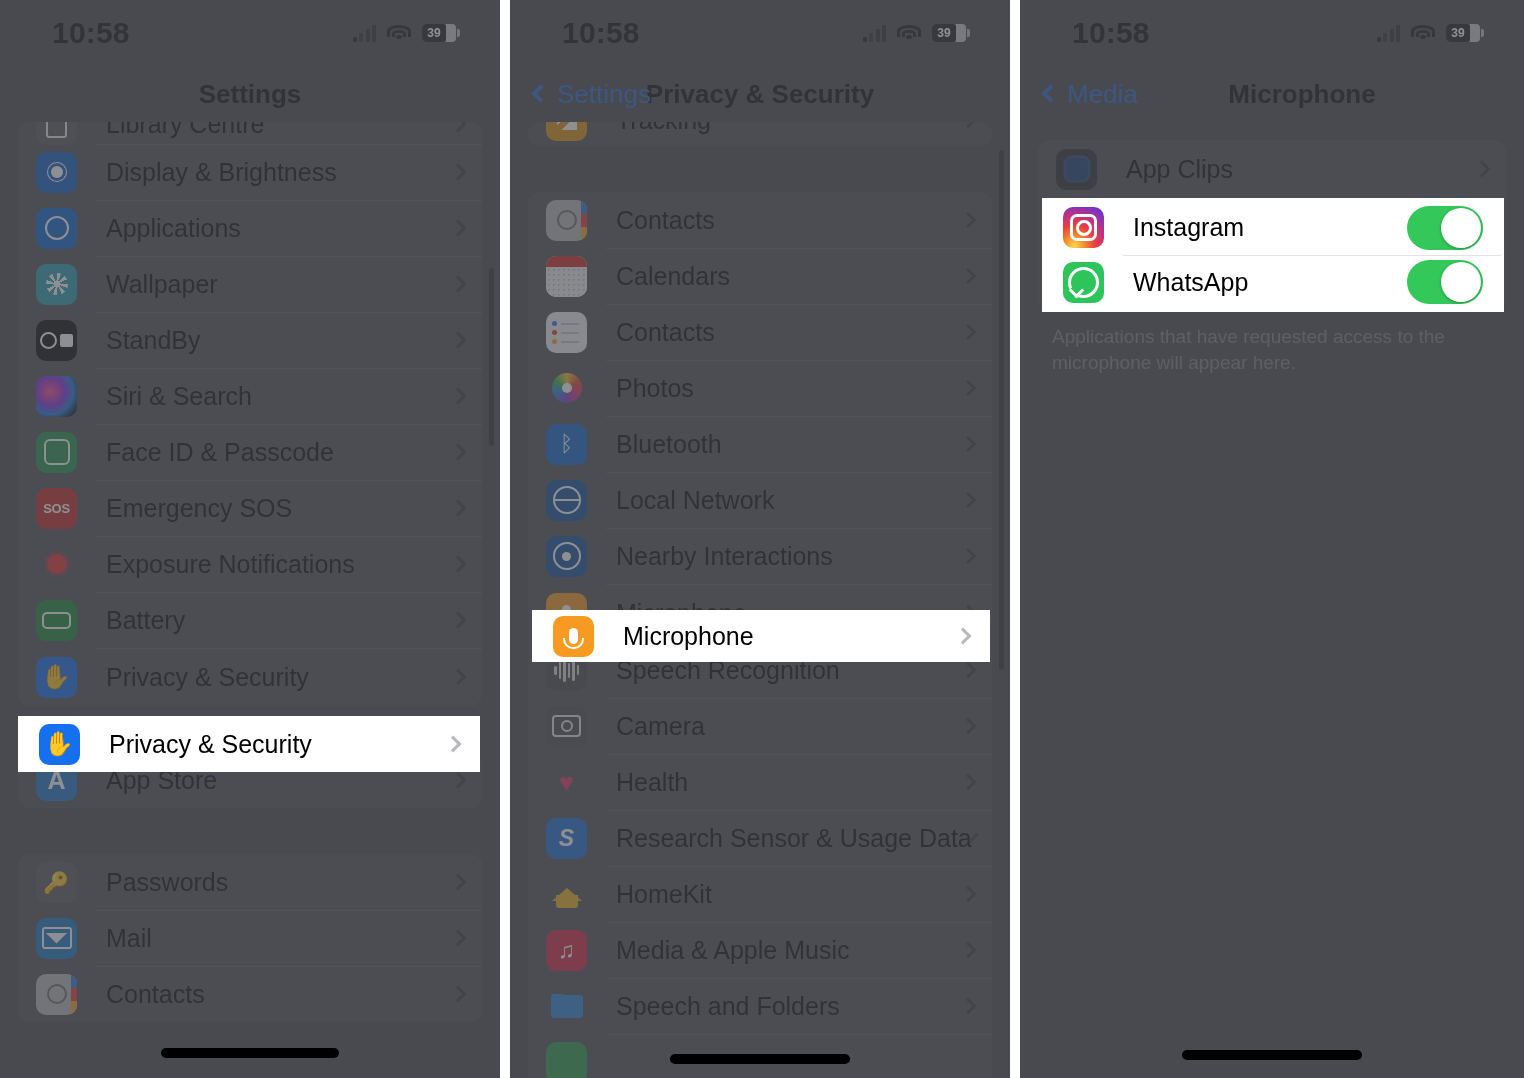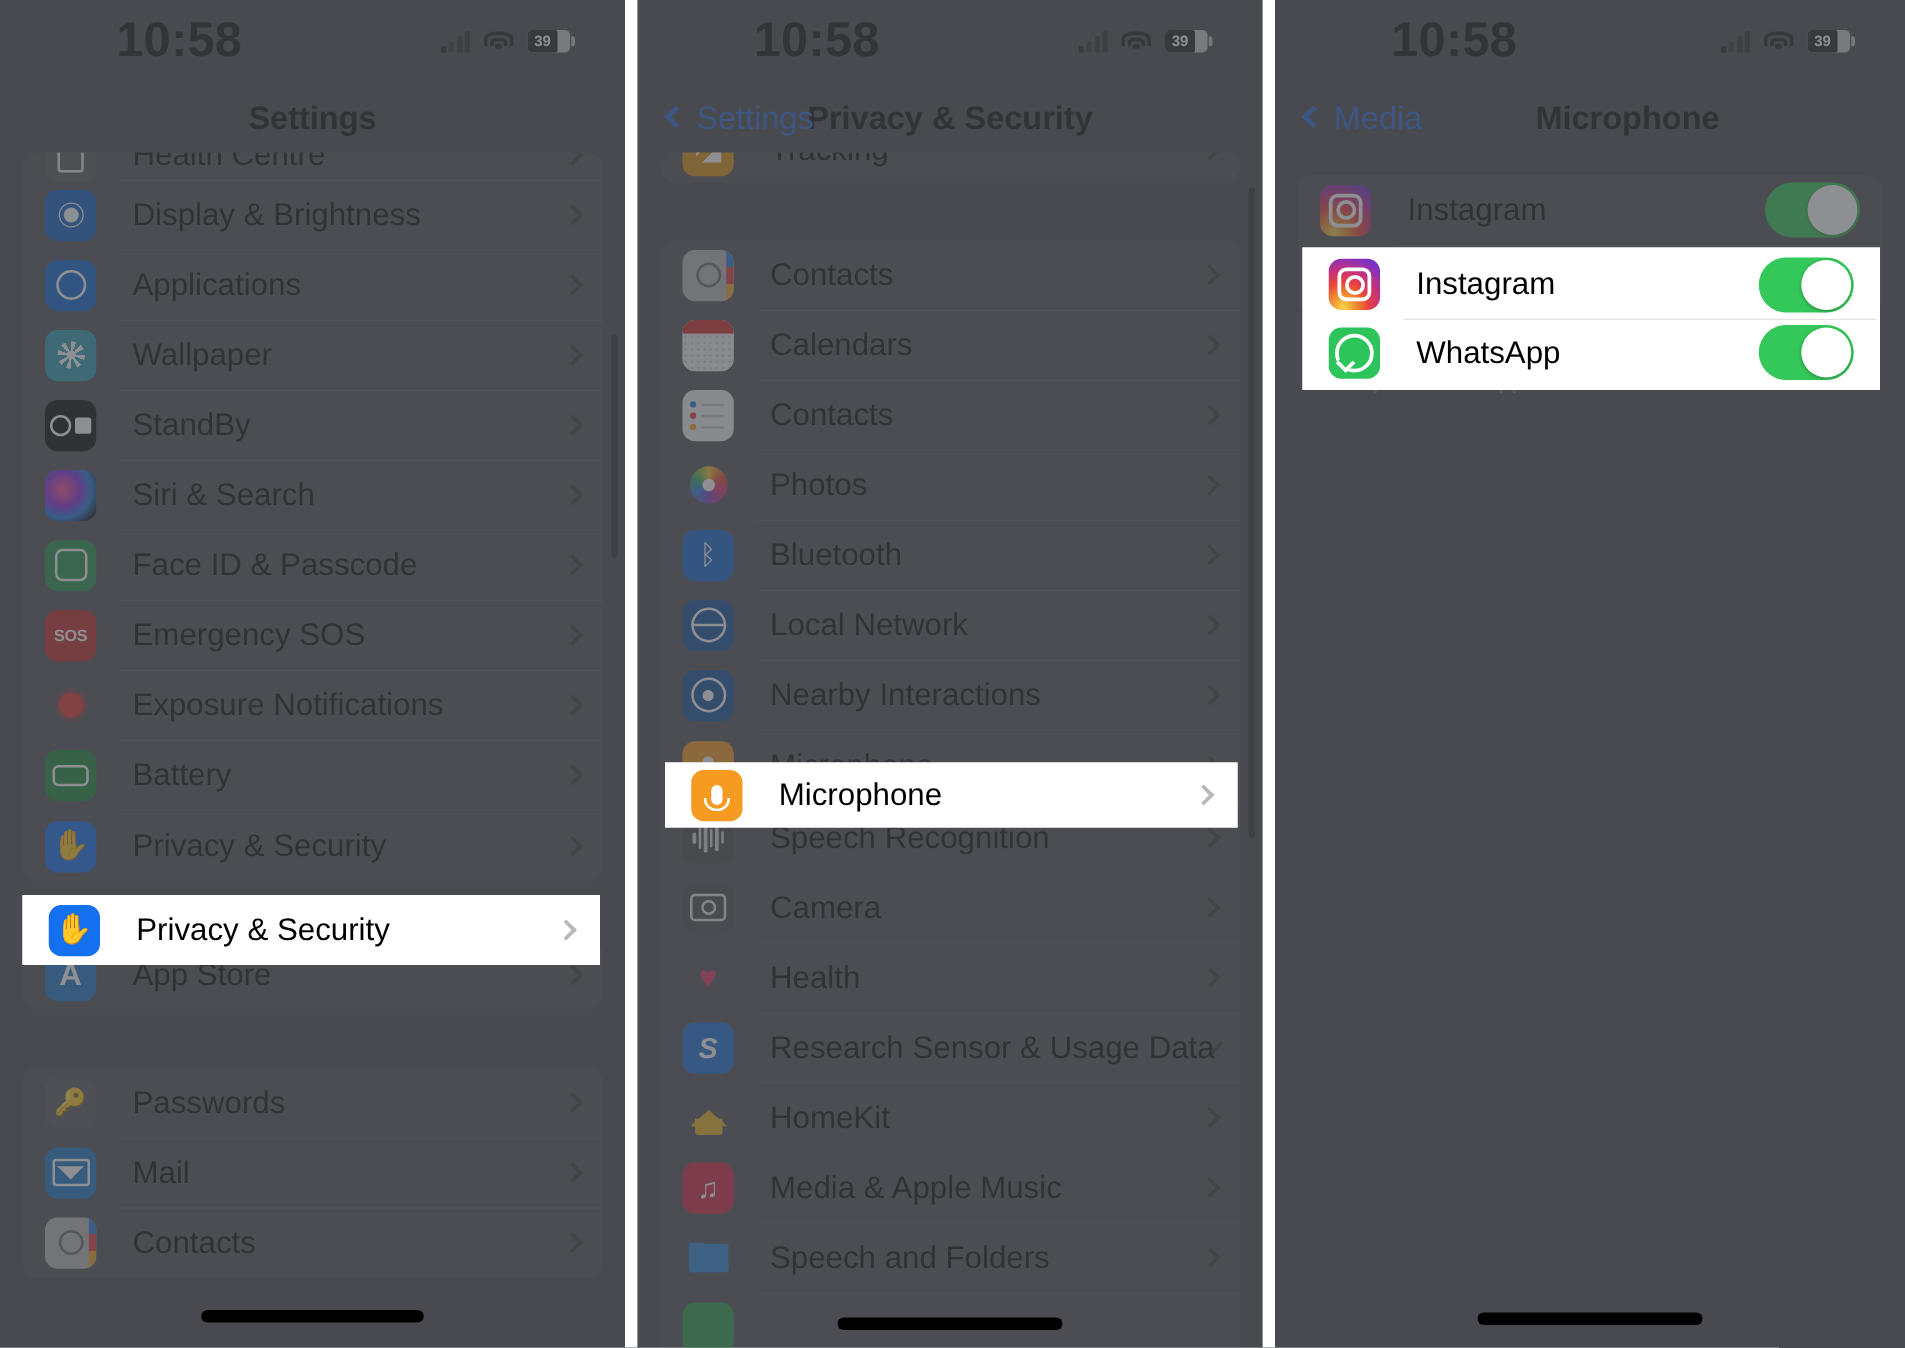--- a/index.html
+++ b/index.html
@@ -13,21 +13,21 @@
   .panel.p2{ width:500px; }
   .panel.p3{ width:504px; }
   .gap{ flex:0 0 auto; width:10px; height:1078px; background:#ffffff; }
 
   
   .veil{ position:absolute; inset:0; background:rgba(73,74,79,0.62); z-index:40; pointer-events:none; }
 
   
   .statusbar{ position:absolute; top:0; left:0; right:0; height:66px; z-index:10;
     display:flex; align-items:center; justify-content:space-between; padding:0 44px 0 52px; }
-  .sb-time{ font-size:39px; font-weight:700; color:#111; letter-spacing:.2px;margin-left:41px; }
+  .sb-time{ font-size:30px; font-weight:700; color:#111; letter-spacing:.2px; }
   .sb-right{ display:flex; align-items:center; gap:11px; }
   .bars{ display:flex; align-items:flex-end; gap:2.5px; height:17px; }
   .bars i{ display:block; width:4px; background:#1b1b1b; border-radius:1px; }
   .bars i:nth-child(1){ height:5px; opacity:.95; }
   .bars i:nth-child(2){ height:9px; opacity:.45; }
   .bars i:nth-child(3){ height:13px; opacity:.6; }
   .bars i:nth-child(4){ height:17px; opacity:.6; }
   .wifi{ position:relative; width:24px; height:18px; }
   .wifi span{ position:absolute; left:50%; transform:translateX(-50%);
       border:3px solid #1b1b1b; border-bottom:none; border-radius:50% 50% 0 0; }
@@ -224,21 +224,21 @@
 
 <div class="stage">
 
   <div class="panel p1">
 
     <div class="scroll">
       <div style="height:122px"></div>
       <div class="group">
         <div class="row" style="height:40px;margin-top:-18px">
           <span class="ico ic-cc"></span>
-          <span class="lbl">Health Centre</span>
+          <span class="lbl">Library Centre</span>
           <span class="chevr"></span>
         </div>
         <div class="row">
           <span class="ico ic-display"></span>
           <span class="lbl">Display &amp; Brightness</span>
           <span class="chevr"></span>
         </div>
         <div class="row">
           <span class="ico ic-access"></span>
           <span class="lbl">Applications</span>
@@ -516,20 +516,25 @@
     <div class="home" style="bottom:14px;width:180px"></div>
   </div>
 
   <div class="gap"></div>
 
   <div class="panel p3">
 
     <div class="scroll">
       <div style="height:140px"></div>
       <div class="group">
+        <div class="row" style="height:58px">
+          <span class="ico ic-clips"></span>
+          <span class="lbl">App Clips</span>
+          <span class="chevr"></span>
+        </div>
         <div class="row" style="height:56px">
           <span class="ico ic-insta"></span>
           <span class="lbl">Instagram</span>
           <span class="toggle">
               <span class="knob"></span>
             </span>
         </div>
         <div class="row" style="height:56px">
           <span class="ico ic-wa"></span>
           <span class="lbl">WhatsApp</span>

